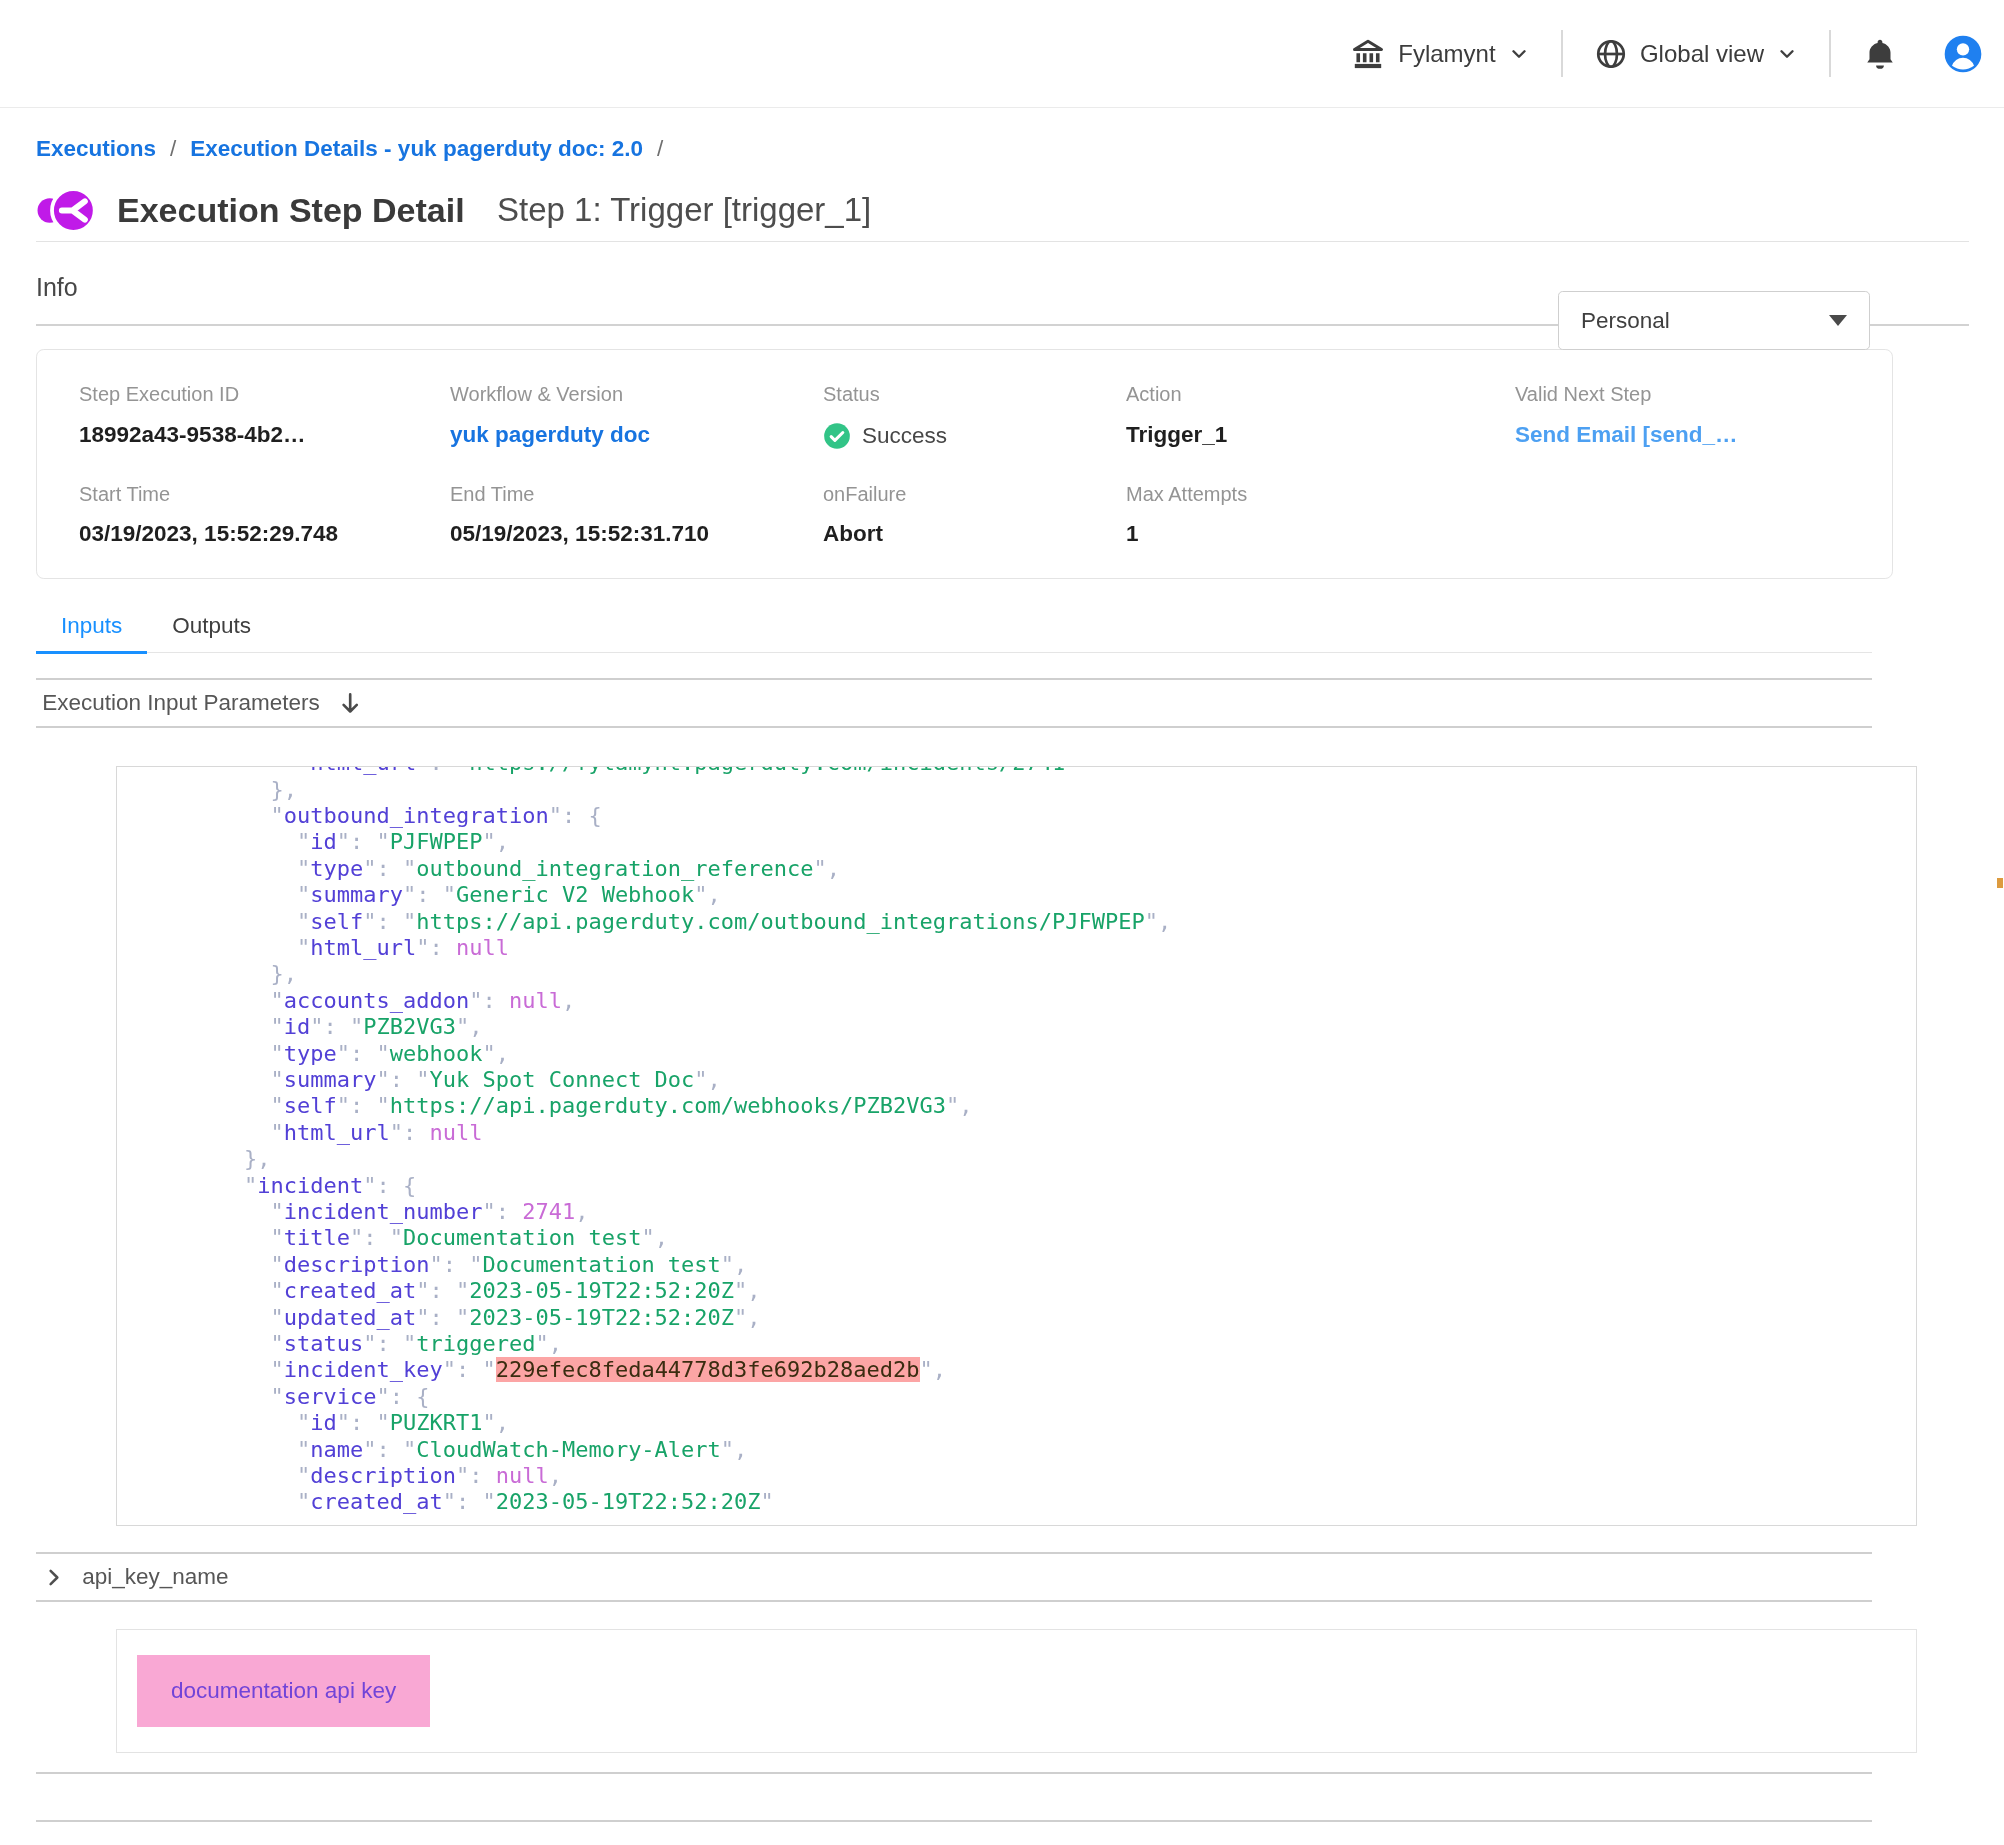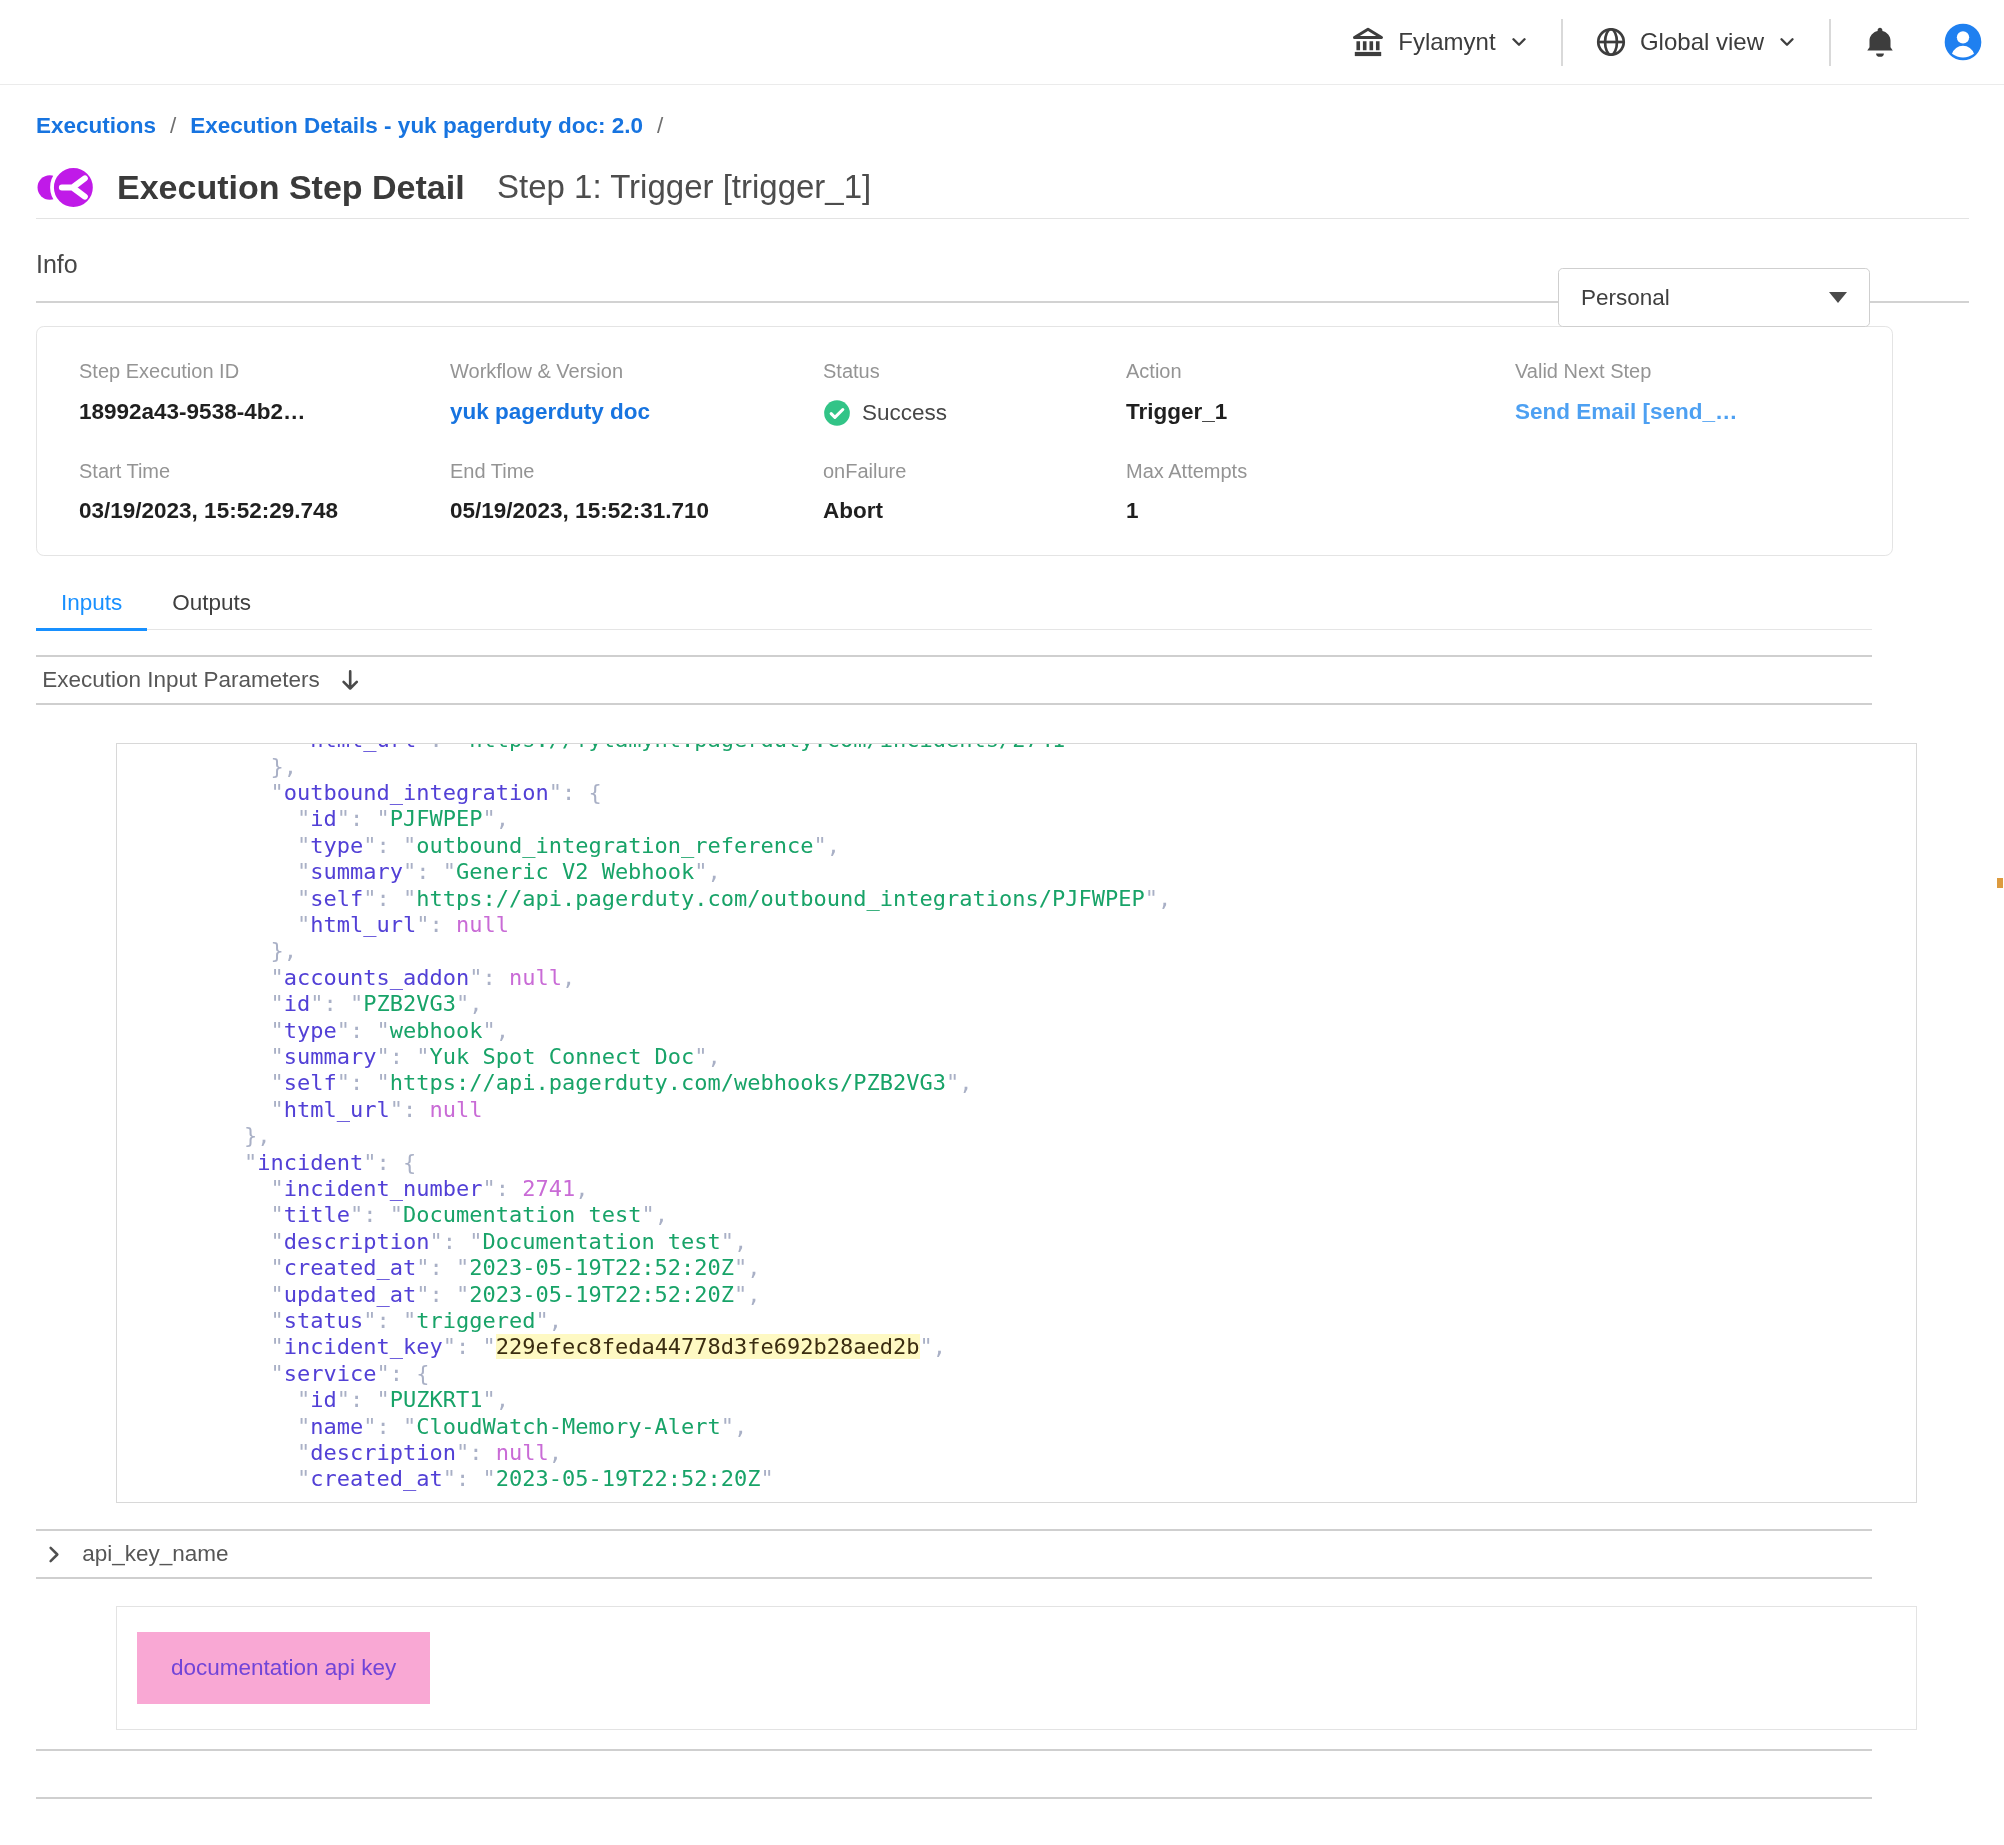--- a/index.html
+++ b/index.html
@@ -1,20 +1,20 @@
 <!DOCTYPE html>
 <html style="font-size:12.4px"><head>
 <meta charset="utf-8">
 <style>
   * { margin:0; padding:0; box-sizing:border-box; }
   html,body { width:2005px; height:1846px; overflow:hidden; background:#fff;
     font-family:"Liberation Sans", sans-serif; color:#3f3f3f; position:relative; }
 
   
-  .topbar { height:85px; border-bottom:1.6px solid #ebebeb; display:flex;
+  .topbar { height:108px; border-bottom:1.6px solid #ebebeb; display:flex;
     justify-content:flex-end; align-items:center; padding-right:22px; }
   .tb-item { display:flex; align-items:center; gap:12.4px; font-size:24px; color:#3c3c3c; cursor:pointer; }
   .tb-sep { width:1.6px; height:47px; background:#d9d9d9; margin:0 31px; }
   .tb-bell { margin-right:45px; display:flex; align-items:center; }
 
   
   .main { padding:0 36px; position:relative; }
   .breadcrumb { margin-top:28px; font-size:22.5px; display:flex; align-items:center; }
   .breadcrumb a { color:#1774e0; text-decoration:none; font-weight:600; }
   .bc-sep { color:#6f6f6f; margin:0 14px; font-weight:400; }
@@ -55,21 +55,21 @@
 
   
   .code-box { margin-left:80px; margin-top:38px; width:1801px; height:760px;
     border:1.6px solid #d8d8d8; overflow:hidden; background:#fff; }
   .code-box pre { margin:-17px 0 0 7.8px; font-family:"DejaVu Sans Mono", monospace;
     font-size:22px; line-height:26.4px; white-space:pre; }
   .t-p { color:#a9b0c6; }
   .t-k { color:#5240d6; }
   .t-s { color:#18a368; }
   .t-n { color:#c96bd6; }
-  .t-h { background:#fef9c3; color:#3a2c10;text-align:center; }
+  .t-h { background:#fca5a5; color:#3a2c10;text-align:center; }
 
   
   .value-box { margin-left:80px; margin-top:26.4px; width:1801px; border:1.6px solid #e3e3e3;
     padding:25px 0 25px 20px; }
   .chip { display:inline-block; background:#f9a8d4; color:#7144d8; font-size:22.5px;
     padding:23px 34px; }
 
   .scroll-mark { position:absolute; right:1.6px; top:878px; width:6.2px; height:10px; background:#dd9b3f; }
   svg { display:block; }
 </style>

